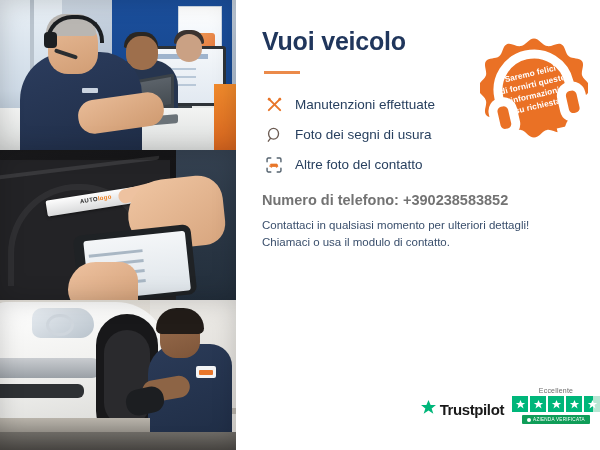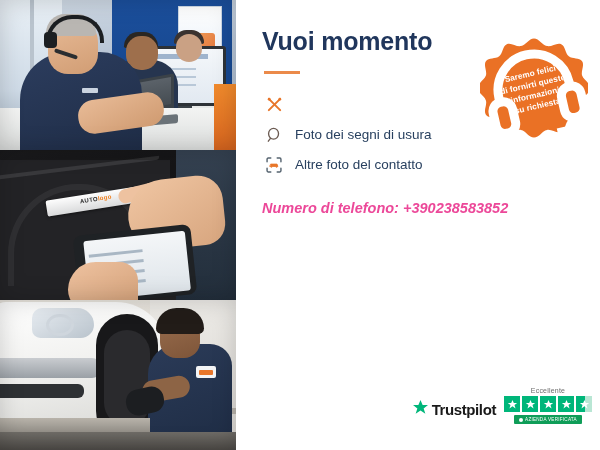--- a/index.html
+++ b/index.html
@@ -242,38 +242,37 @@
   }
   .feature .flabel {
     margin-left: 9px;
     font-size: 13.5px;
     color: #28405f;
     white-space: nowrap;
   }
 
   
   .phone-line {
-    margin-top: 20px;
+    margin-top: 12px;
     font-size: 14.5px;
     font-weight: bold;
-    color: #ec4899;
+    color: #737373;
     white-space: nowrap;
-    font-style: italic;
   }
   .contact-lines {
     margin-top: 9px;
     font-size: 11.5px;
     color: #3a4f6c;
     line-height: 1.55;
   }
 
   
   .trustpilot {
     position: absolute;
-    right: 8px;
+    right: 0;
     bottom: 26px;
     display: flex;
     align-items: flex-end;
     gap: 8px;
   }
   .tp-brand {
     display: flex;
     align-items: center;
     gap: 3px;
     padding-bottom: 4px;
@@ -402,21 +401,21 @@
       <div class="lift"></div>
       <div class="lift2"></div>
       <div class="photo-shade"></div>
     </div>
 
   </div>
 
   <div class="content">
 
     <h1 class="heading">
-      <span>Vuoi momento</span><br>
+      <span>Vuoi veicolo</span><br>
     </h1>
     <div class="accent-bar"></div>
 
     <div class="badge">
       <svg viewBox="0 0 108 108">
         <path fill="#ea7125" d="M54 2.5
           c5.2 0 8.1 6.6 13 7.6 4.8 1 9.8-3.9 14.2-1.9 4.4 2 3.9 9.1 7.6 12.1 3.7 3 10.6 1.1 13.3 5
           2.7 3.9-1.4 9.7 0 14.3 1.4 4.6 8.1 7.1 8.1 12.4 0 5.3-6.7 7.8-8.1 12.4 -1.4 4.6 2.7 10.4 0 14.3
           -2.7 3.9-9.6 2-13.3 5 -3.7 3-3.2 10.1-7.6 12.1 -4.4 2-9.4-2.9-14.2-1.9 -4.9 1-7.8 7.6-13 7.6
           -5.2 0-8.1-6.6-13-7.6 -4.8-1-9.8 3.9-14.2 1.9 -4.4-2-3.9-9.1-7.6-12.1 -3.7-3-10.6-1.1-13.3-5
@@ -446,20 +445,21 @@
 
       <li class="feature">
         <span class="fic">
           <svg width="17" height="17" viewBox="0 0 18 18" stroke="#e8762a" stroke-width="2.1" fill="none" stroke-linecap="round">
             <path d="M3 3l12 12"></path>
             <path d="M15 3L3 15"></path>
             <circle cx="3.4" cy="3.4" r="1.5" fill="#e8762a" stroke="none"></circle>
             <circle cx="14.6" cy="3.4" r="1.5" fill="#e8762a" stroke="none"></circle>
           </svg>
         </span>
+        <span class="flabel">Manutenzioni effettuate</span>
       </li>
 
       <li class="feature">
         <span class="fic">
           <svg width="16" height="16" viewBox="0 0 18 18" stroke="#6b5b52" stroke-width="1.5" fill="none" stroke-linecap="round">
             <ellipse cx="8.5" cy="7.6" rx="5.6" ry="6.1"></ellipse>
             <path d="M5 12.8L2.6 16"></path>
           </svg>
         </span>
         <span class="flabel">Foto dei segni di usura</span>
@@ -480,20 +480,22 @@
         <span class="flabel">Altre foto del contatto</span>
       </li>
 
 
     </ul>
 
     <div class="phone-line">
       <span>Numero di telefono: </span><span>+390238583852</span>
     </div>
     <div class="contact-lines">
+      <div>Contattaci in qualsiasi momento per ulteriori dettagli!</div>
+      <div>Chiamaci o usa il modulo di contatto.</div>
     </div>
 
     <div class="trustpilot">
       <div class="tp-brand">
         <span>
           <svg width="17" height="17" viewBox="0 0 20 20">
             <path fill="#00b67a" d="M10 1.2l2.5 6h6.3l-5.1 3.9 2 6.3L10 13.6l-5.7 3.8 2-6.3L1.2 7.2h6.3z"></path>
           </svg>
         </span>
         <span class="tp-name">Trustpilot</span>

